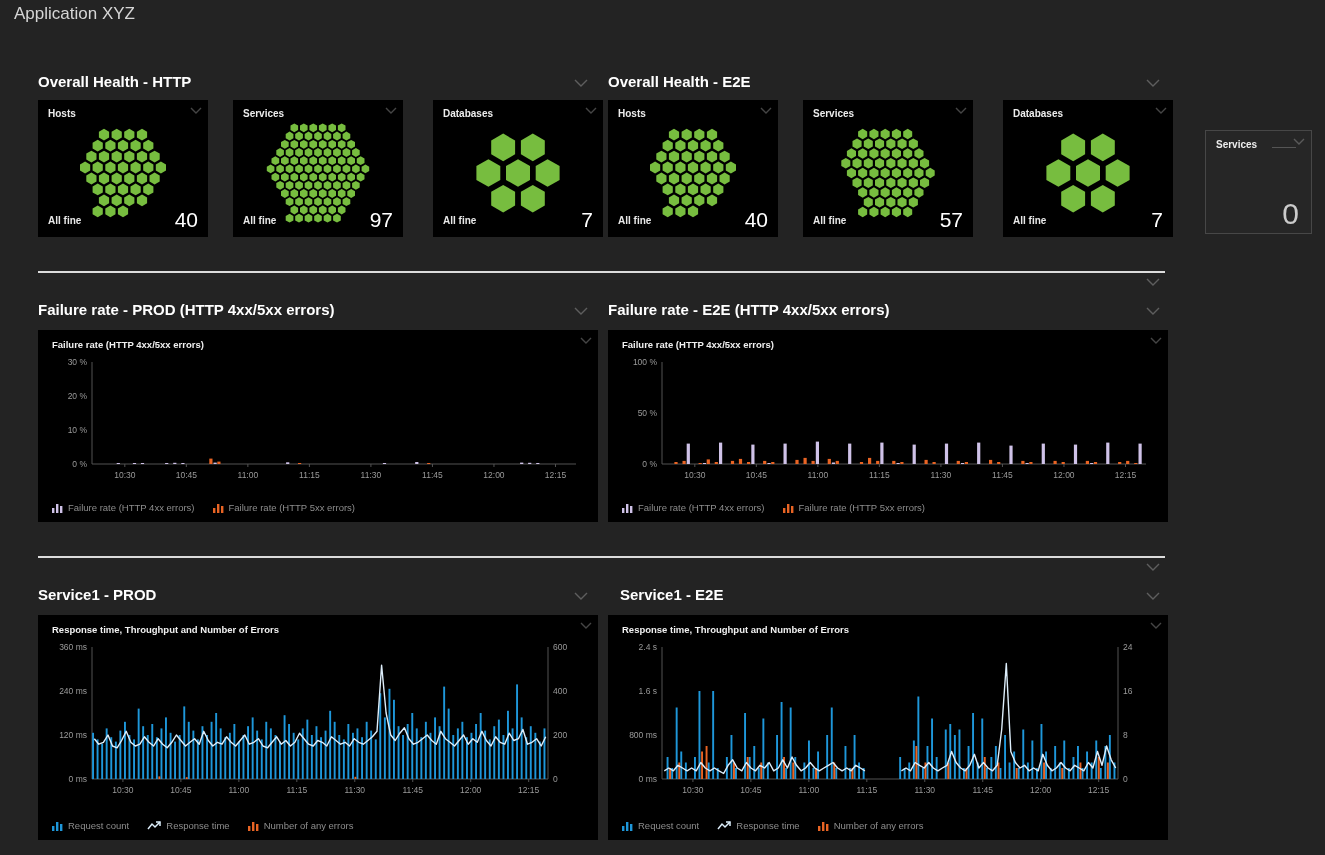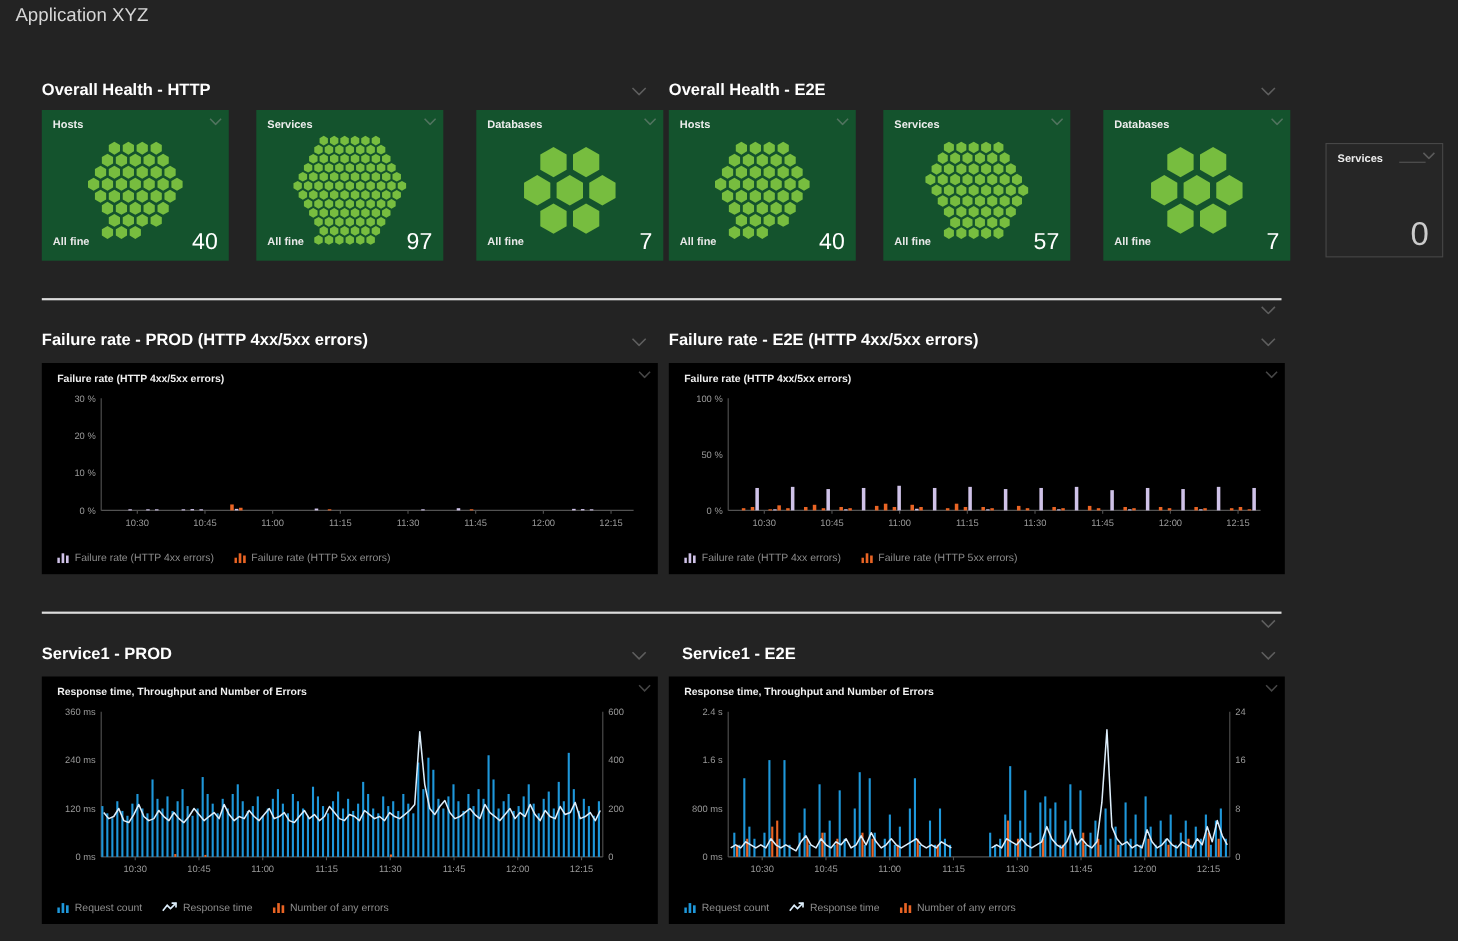--- a/index.html
+++ b/index.html
@@ -3,36 +3,36 @@
 <meta charset="utf-8">
 <style>
   html,body{margin:0;padding:0}
   body{width:1325px;height:855px;background:#232323;font-family:"Liberation Sans",sans-serif;
        position:relative;overflow:hidden;color:#ddd}
   .abs{position:absolute}
   .page-title{left:14px;top:4px;font-size:17px;color:#d6d6d6;font-weight:400}
   .sec-title{font-size:15px;font-weight:bold;color:#fff}
   .chev svg{display:block}
   .sec-chev{width:14px;height:8px;opacity:.5}
-  .htile{width:170px;height:137px;top:100px;background:#14532d}
+  .htile{width:170px;height:137px;top:100px;background:#000000}
   .ttitle{position:absolute;left:10px;top:8px;font-size:10px;font-weight:bold;color:#ededed}
   .tchev{position:absolute;right:6px;top:7px;width:12px;height:7px;opacity:.45}
   .honey{position:absolute;left:0;top:20px;width:170px;height:106px}
   .tstatus{position:absolute;left:10px;bottom:11px;font-size:10px;font-weight:bold;color:#e8e8e8}
   .tcount{position:absolute;right:10px;bottom:5px;font-size:21px;color:#fff}
   .ptile{left:1205px;top:130px;width:105px;height:102px;background:#262626;border:1px solid #474747}
   .pline{position:absolute;left:66px;top:16px;width:24px;height:1px;background:#555}
   .pcount{position:absolute;right:12px;bottom:2px;font-size:30px;font-weight:300;color:#cbcbcb}
   .divider{height:2px;background:#dcdcdc}
   .ctile{width:560px;background:#000000}
   .ctitle{position:absolute;left:14px;top:9px;font-size:9.5px;font-weight:bold;color:#f0f0f0}
   .plot{position:absolute;left:8px;top:24px}
   .legend{position:absolute;left:14px;bottom:9px;display:flex;gap:18px;align-items:center;
           font-size:9.5px;color:#8d8d8d}
-  .legend .li{display:flex;align-items:flex-start;gap:5px;cursor:pointer}
+  .legend .li{display:flex;align-items:flex-end;gap:5px;cursor:pointer}
   svg text{font-family:"Liberation Sans",sans-serif}
 </style>
 </head>
 <body>
 
 <div class="abs page-title">Application XYZ</div>
 
 <div class="abs sec-title" style="left:38px;top:73px">Overall Health - HTTP</div>
 <span class="abs chev sec-chev" style="left:574px;top:79px">
     <svg width="14" height="8" viewBox="0 0 14 8">

